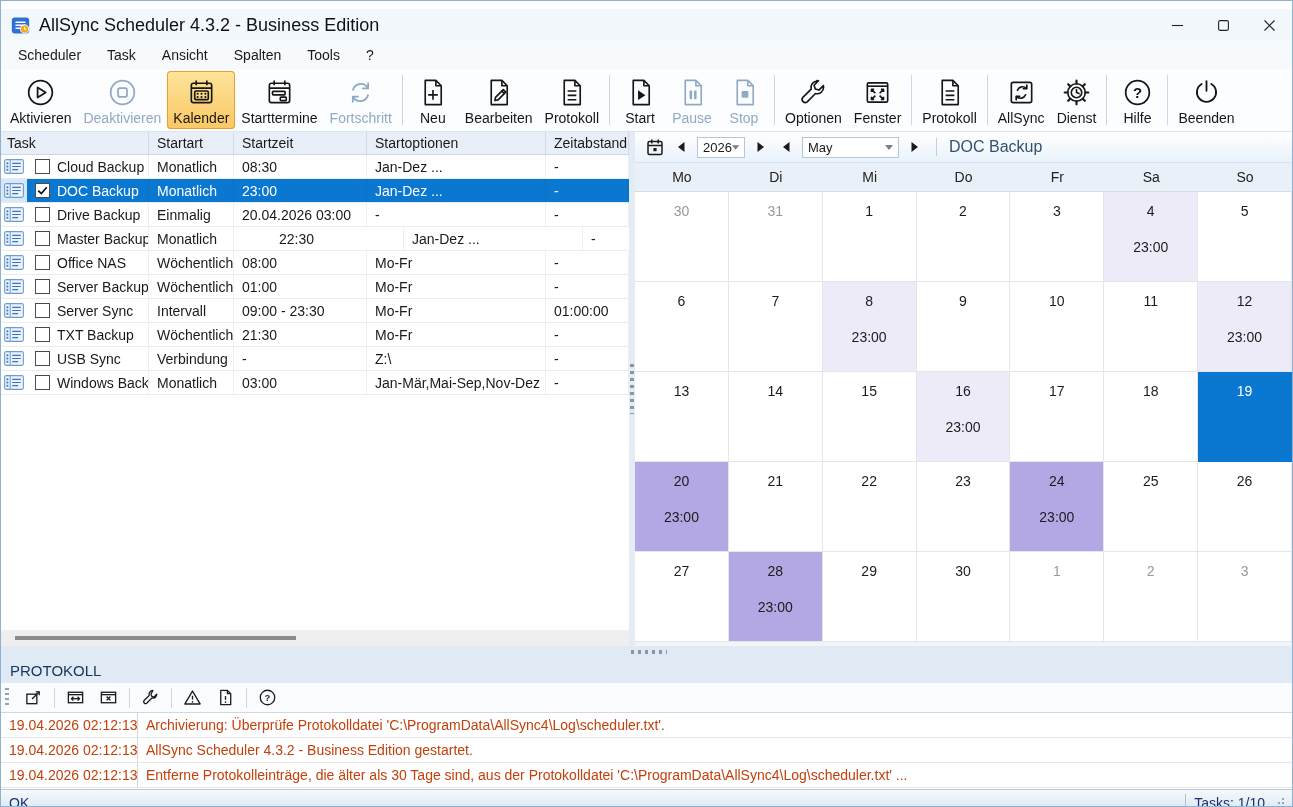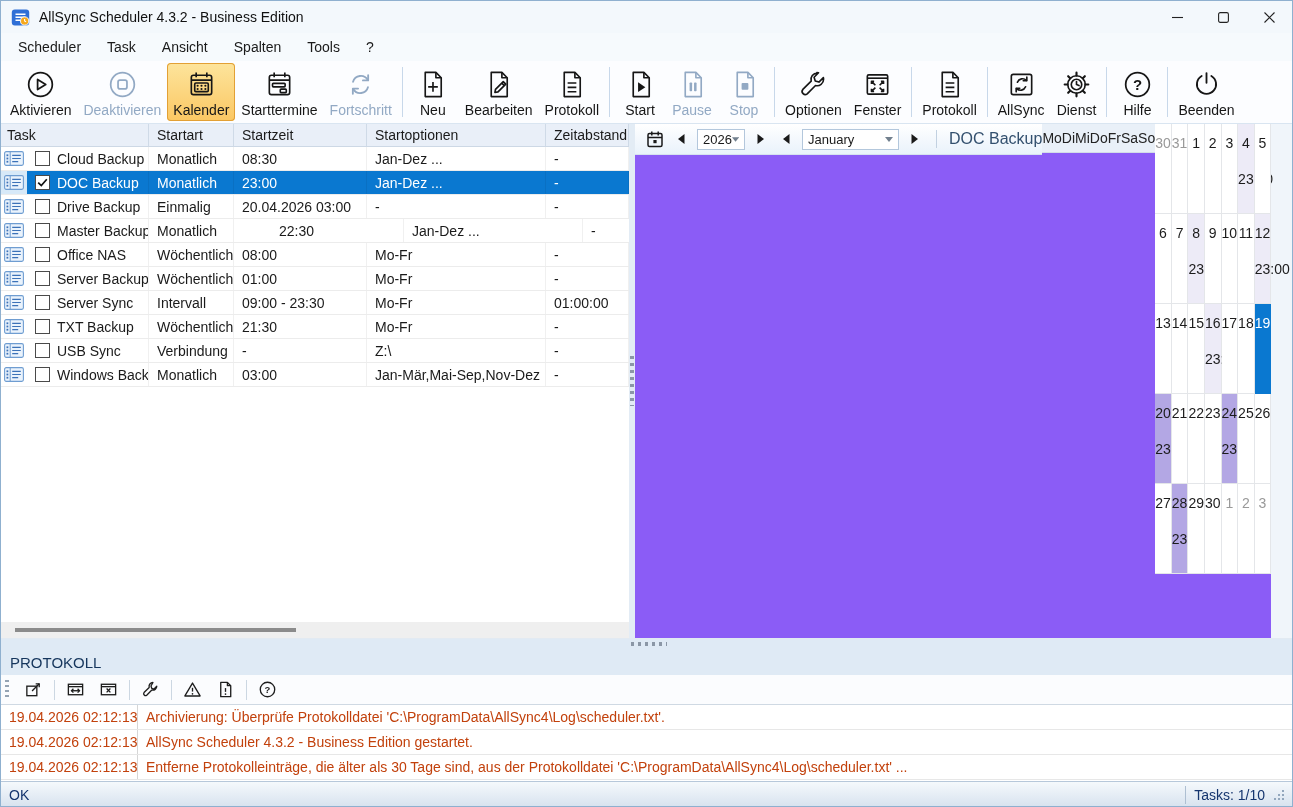--- a/index.html
+++ b/index.html
@@ -1,20 +1,20 @@
 <!DOCTYPE html>
 <html><head>
 <meta charset="utf-8">
 <style>
   * { box-sizing: border-box; }
   body { margin:0; background:#c7d2de; font-family:"Liberation Sans", sans-serif; -webkit-font-smoothing:antialiased; }
   .window { width:1293px; height:807px; display:flex; flex-direction:column; background:#fff; border:1px solid #8fb0cf; overflow:hidden; }
 
   
-  .titlebar { height:32px; flex:none; display:flex; align-items:center; gap:9px; padding-left:10px; background:#f3f8fc; font-size:14px; color:#111; }
+  .titlebar { height:32px; flex:none; display:flex; align-items:center; gap:9px; padding-left:10px; background:#f3f8fc; font-size:18px; color:#111;margin-top:8px; }
   .win-controls { margin-left:auto; display:flex; height:100%; }
   .win-btn { width:46px; display:flex; align-items:center; justify-content:center; }
 
   
   .menubar { height:28px; flex:none; display:flex; align-items:center; padding-left:4px; background:#f6fafd; font-size:14px; color:#1a1a1a; }
   .menu-item { padding:5px 13px; }
 
   
   .toolbar { height:63px; flex:none; display:flex; align-items:stretch; padding:2px 3px; background:#fcfdff; border-bottom:1px solid #d9e5f1; }
   .tb-btn { display:flex; flex-direction:column; align-items:center; justify-content:space-between; padding:4px 6px 3px; border-radius:4px; color:#161616; min-width:52px; }
@@ -41,21 +41,21 @@
   .cb { width:15px; height:15px; flex:none; background:#fff; border:1px solid #4a4a4a; margin-right:7px; display:flex; align-items:center; justify-content:center; }
   .left-filler { flex:1; background:#fff; }
   .hscroll { height:16px; flex:none; background:#efefef; position:relative; }
   .hscroll .thumb { position:absolute; left:14px; top:6px; width:281px; height:4px; background:#8b8b8b; }
 
   
   .vsplitter { width:6px; flex:none; background:#e3ecf5; display:flex; align-items:center; justify-content:center; }
   .vdots { width:4px; height:50px; background:repeating-linear-gradient(to bottom,#8b97a6 0 3px,transparent 3px 7px); }
 
   
-  .right-panel { flex:1; display:flex; flex-direction:row; background:#8b5cf6; }
+  .right-panel { flex:1; display:flex; flex-direction:column; background:#8b5cf6; }
   .cal-nav { height:31px; flex:none; display:flex; align-items:center; gap:7px; padding-left:10px; background:linear-gradient(#ffffff,#e9f2fb); border-bottom:1px solid #d6e2ef; }
   .nav-arrow { padding:3px 4px; display:flex; align-items:center; }
   .combo { height:21px; background:#fff; border:1px solid #b3c7dc; display:flex; align-items:center; justify-content:space-between; padding:0 5px; font-size:13px; color:#1a1a1a; }
   .combo.year { width:48px; }
   .combo.month { width:97px; }
   .nav-sep { width:1px; height:18px; background:#c2d1e1; margin:0 5px; }
   .cal-task-title { font-size:16px; color:#33506e; }
   .cal-weekdays { height:29px; flex:none; display:flex; background:#e9f0f8; border-bottom:1px solid #d3dde8; }
   .wd { flex:1; display:flex; align-items:center; justify-content:center; font-size:14px; color:#222; }
   .cal-grid { height:450px; flex:none; display:grid; grid-template-columns:repeat(7,1fr); grid-auto-rows:90px; }
@@ -642,21 +642,21 @@
             <svg width="10" height="12" viewBox="0 0 10 12">
               <path d="M1.5 1 8 6l-6.5 5z" fill="#1a1a1a"></path>
             </svg>
           </span>
         <span class="nav-arrow">
             <svg width="10" height="12" viewBox="0 0 10 12">
               <path d="M8.5 1 2 6l6.5 5z" fill="#1a1a1a"></path>
             </svg>
           </span>
         <span class="combo month">
-            <span>January</span>
+            <span>May</span>
             <svg width="8" height="5" viewBox="0 0 8 5">
               <path d="M0 0h8L4 5z" fill="#72808e"></path>
             </svg>
           </span>
         <span class="nav-arrow">
             <svg width="10" height="12" viewBox="0 0 10 12">
               <path d="M1.5 1 8 6l-6.5 5z" fill="#1a1a1a"></path>
             </svg>
           </span>
         <span class="nav-sep"></span>

